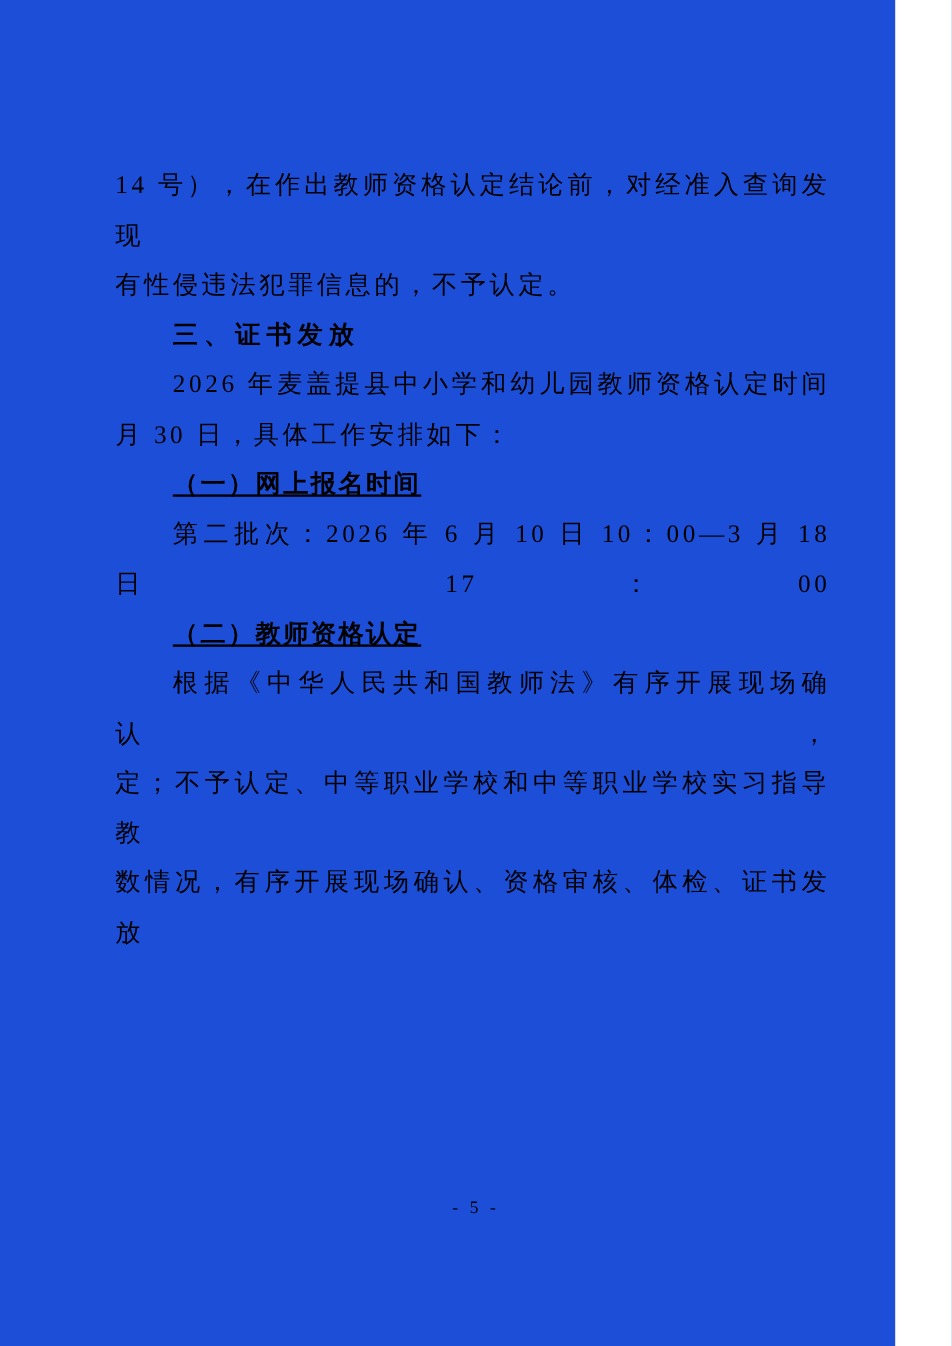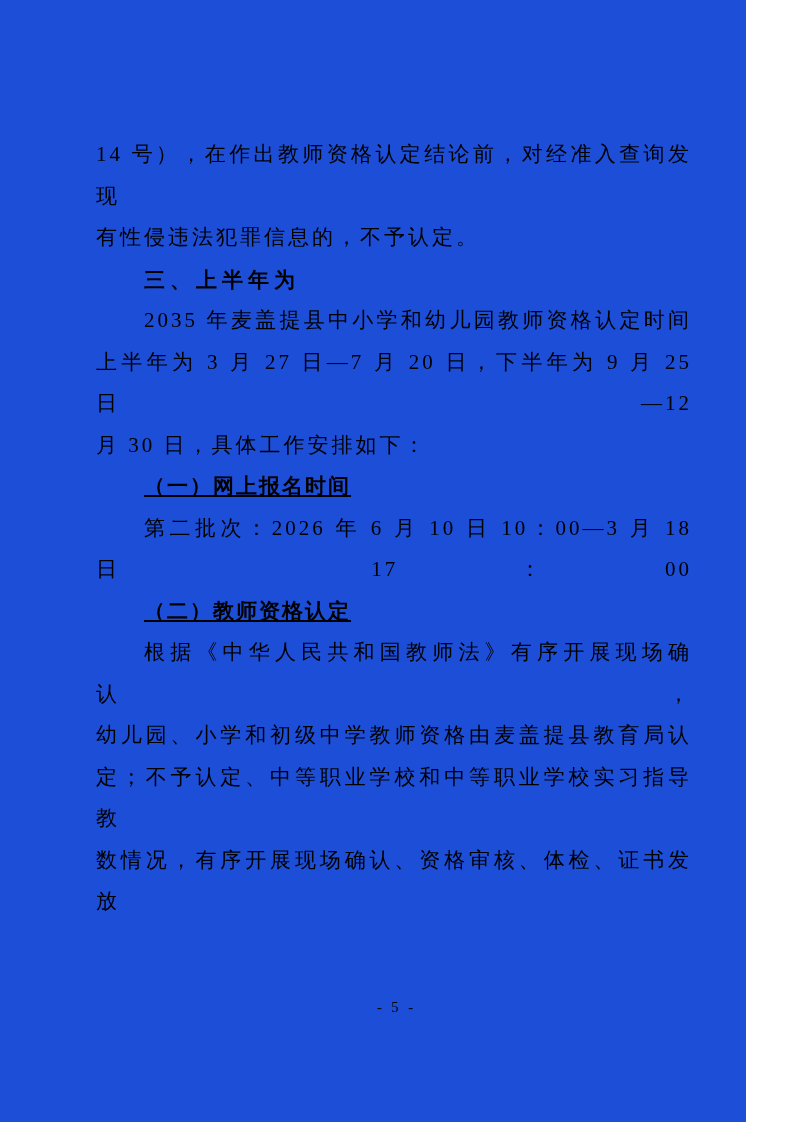--- a/index.html
+++ b/index.html
@@ -62,27 +62,25 @@
     color: #000000;
   }
 </style>
 </head>
 <body>
 
 <div class="page">
   <div class="doc">
     <p class="fill">14 号），在作出教师资格认定结论前，对经准入查询发现</p>
     <p>有性侵违法犯罪信息的，不予认定。</p>
-    <p class="h1 indent">三、上半年为</p>
-    <p class="fill indent">2035 年麦盖提县中小学和幼儿园教师资格认定时间</p>
-    <p class="fill">上半年为 3 月 27 日—7 月 20 日，下半年为 9 月 25 日—12</p>
+    <p class="h1 indent">三、证书发放</p>
+    <p class="fill indent">2026 年麦盖提县中小学和幼儿园教师资格认定时间</p>
     <p>月 30 日，具体工作安排如下：</p>
     <p class="h2 indent">（一）网上报名时间</p>
     <p class="fill indent">第二批次：2026 年 6 月 10 日 10：00—3 月 18 日 17：00</p>
     <p class="h2 indent">（二）教师资格认定</p>
     <p class="fill indent">根据《中华人民共和国教师法》有序开展现场确认，</p>
-    <p class="fill">幼儿园、小学和初级中学教师资格由麦盖提县教育局认</p>
     <p class="fill">定；不予认定、中等职业学校和中等职业学校实习指导教</p>
     <p class="fill">数情况，有序开展现场确认、资格审核、体检、证书发放</p>
 
   </div>
   <div class="footer">- 5 -</div>
 </div>
 
 </body></html>

